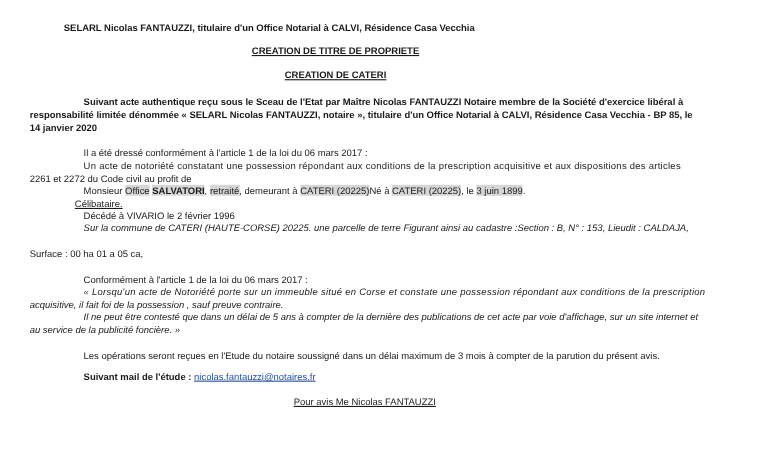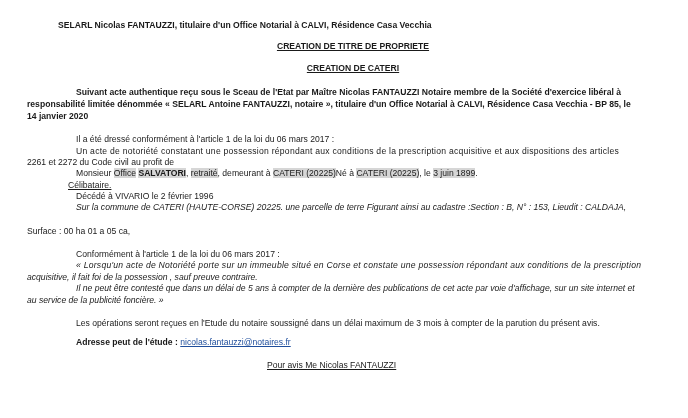--- a/index.html
+++ b/index.html
@@ -17,38 +17,38 @@
       font-size: 8.6px;
     }
     .line {
       position: absolute;
       white-space: nowrap;
       line-height: 11px;
     }
     .bold { font-weight: bold; }
     .italic { font-style: italic; }
     .underline { text-decoration: underline; }
-    .center { left: 0; width: 610px; text-align: center; margin-left: 48px; }
+    .center { left: 0; width: 610px; text-align: center; }
     .hl { background: #d6d6d6; }
     .link { color: #1f4e9c; text-decoration: underline; }
     .wide { letter-spacing: 0.25px; }
   </style>
 </head>
 <body>
 
 <div>
 
   <div class="line bold" style="left:58px; top:20px;">SELARL Nicolas FANTAUZZI, titulaire d'un Office Notarial à CALVI, Résidence Casa Vecchia</div>
 
   <div class="line center bold underline" style="top:41px; padding-left:0px;">CREATION DE TITRE DE PROPRIETE</div>
 
   <div class="line center bold underline" style="top:63px;">CREATION DE CATERI</div>
 
   <div class="line bold" style="left:76px; top:87px;">Suivant acte authentique reçu sous le Sceau de l'Etat par Maître Nicolas FANTAUZZI Notaire membre de la Société d'exercice libéral à</div>
-  <div class="line bold" style="left:27px; top:99px;">responsabilité limitée dénommée « SELARL Antoine FANTAUZZI, notaire », titulaire d'un Office Notarial à CALVI, Résidence Casa Vecchia - BP 85, le</div>
+  <div class="line bold" style="left:27px; top:99px;">responsabilité limitée dénommée « SELARL Nicolas FANTAUZZI, notaire », titulaire d'un Office Notarial à CALVI, Résidence Casa Vecchia - BP 85, le</div>
   <div class="line bold" style="left:27px; top:111px;">14 janvier 2020</div>
 
   <div class="line" style="left:76px; top:134px;">Il a été dressé conformément à l'article 1 de la loi du 06 mars 2017 :</div>
   <div class="line wide" style="left:76px; top:146px;">Un acte de notoriété constatant une possession répondant aux conditions de la prescription acquisitive et aux dispositions des articles</div>
   <div class="line" style="left:27px; top:157px;">2261 et 2272 du Code civil au profit de</div>
 
   <div class="line" style="left:76px; top:168px;">
     <span>Monsieur </span><span class="hl">Office</span><span> </span><span class="hl bold">SALVATORI</span><span>, </span><span class="hl">retraité</span><span>, demeurant à </span><span class="hl">CATERI (20225)</span><span>Né à </span><span class="hl">CATERI (20225)</span><span>, le </span><span class="hl">3 juin 1899</span><span>.</span>
   </div>
   <div class="line" style="left:68px; top:180px;text-decoration:underline;">Célibataire.</div>
@@ -59,18 +59,18 @@
 
   <div class="line" style="left:76px; top:249px;">Conformément à l'article 1 de la loi du 06 mars 2017 :</div>
   <div class="line italic wide" style="left:76px; top:260px;">« Lorsqu'un acte de Notoriété porte sur un immeuble situé en Corse et constate une possession répondant aux conditions de la prescription</div>
   <div class="line italic" style="left:27px; top:272px;text-align:right;">acquisitive, il fait foi de la possession , sauf preuve contraire.</div>
   <div class="line italic" style="left:76px; top:283px;">Il ne peut être contesté que dans un délai de 5 ans à compter de la dernière des publications de cet acte par voie d'affichage, sur un site internet et</div>
   <div class="line italic" style="left:27px; top:295px;">au service de la publicité foncière. »</div>
 
   <div class="line" style="left:76px; top:318px;">Les opérations seront reçues en l'Etude du notaire soussigné dans un délai maximum de 3 mois à compter de la parution du présent avis.</div>
 
   <div class="line" style="left:76px; top:337px;">
-    <span class="bold">Adresse peut de l'étude : </span><a class="link">nicolas.fantauzzi@notaires.fr</a>
+    <span class="bold">Suivant mail de l'étude : </span><a class="link">nicolas.fantauzzi@notaires.fr</a>
   </div>
 
   <div class="line" style="left:267px; top:360px;text-decoration:underline;">Pour avis Me Nicolas FANTAUZZI</div>
 
 </div>
 
 </body></html>

